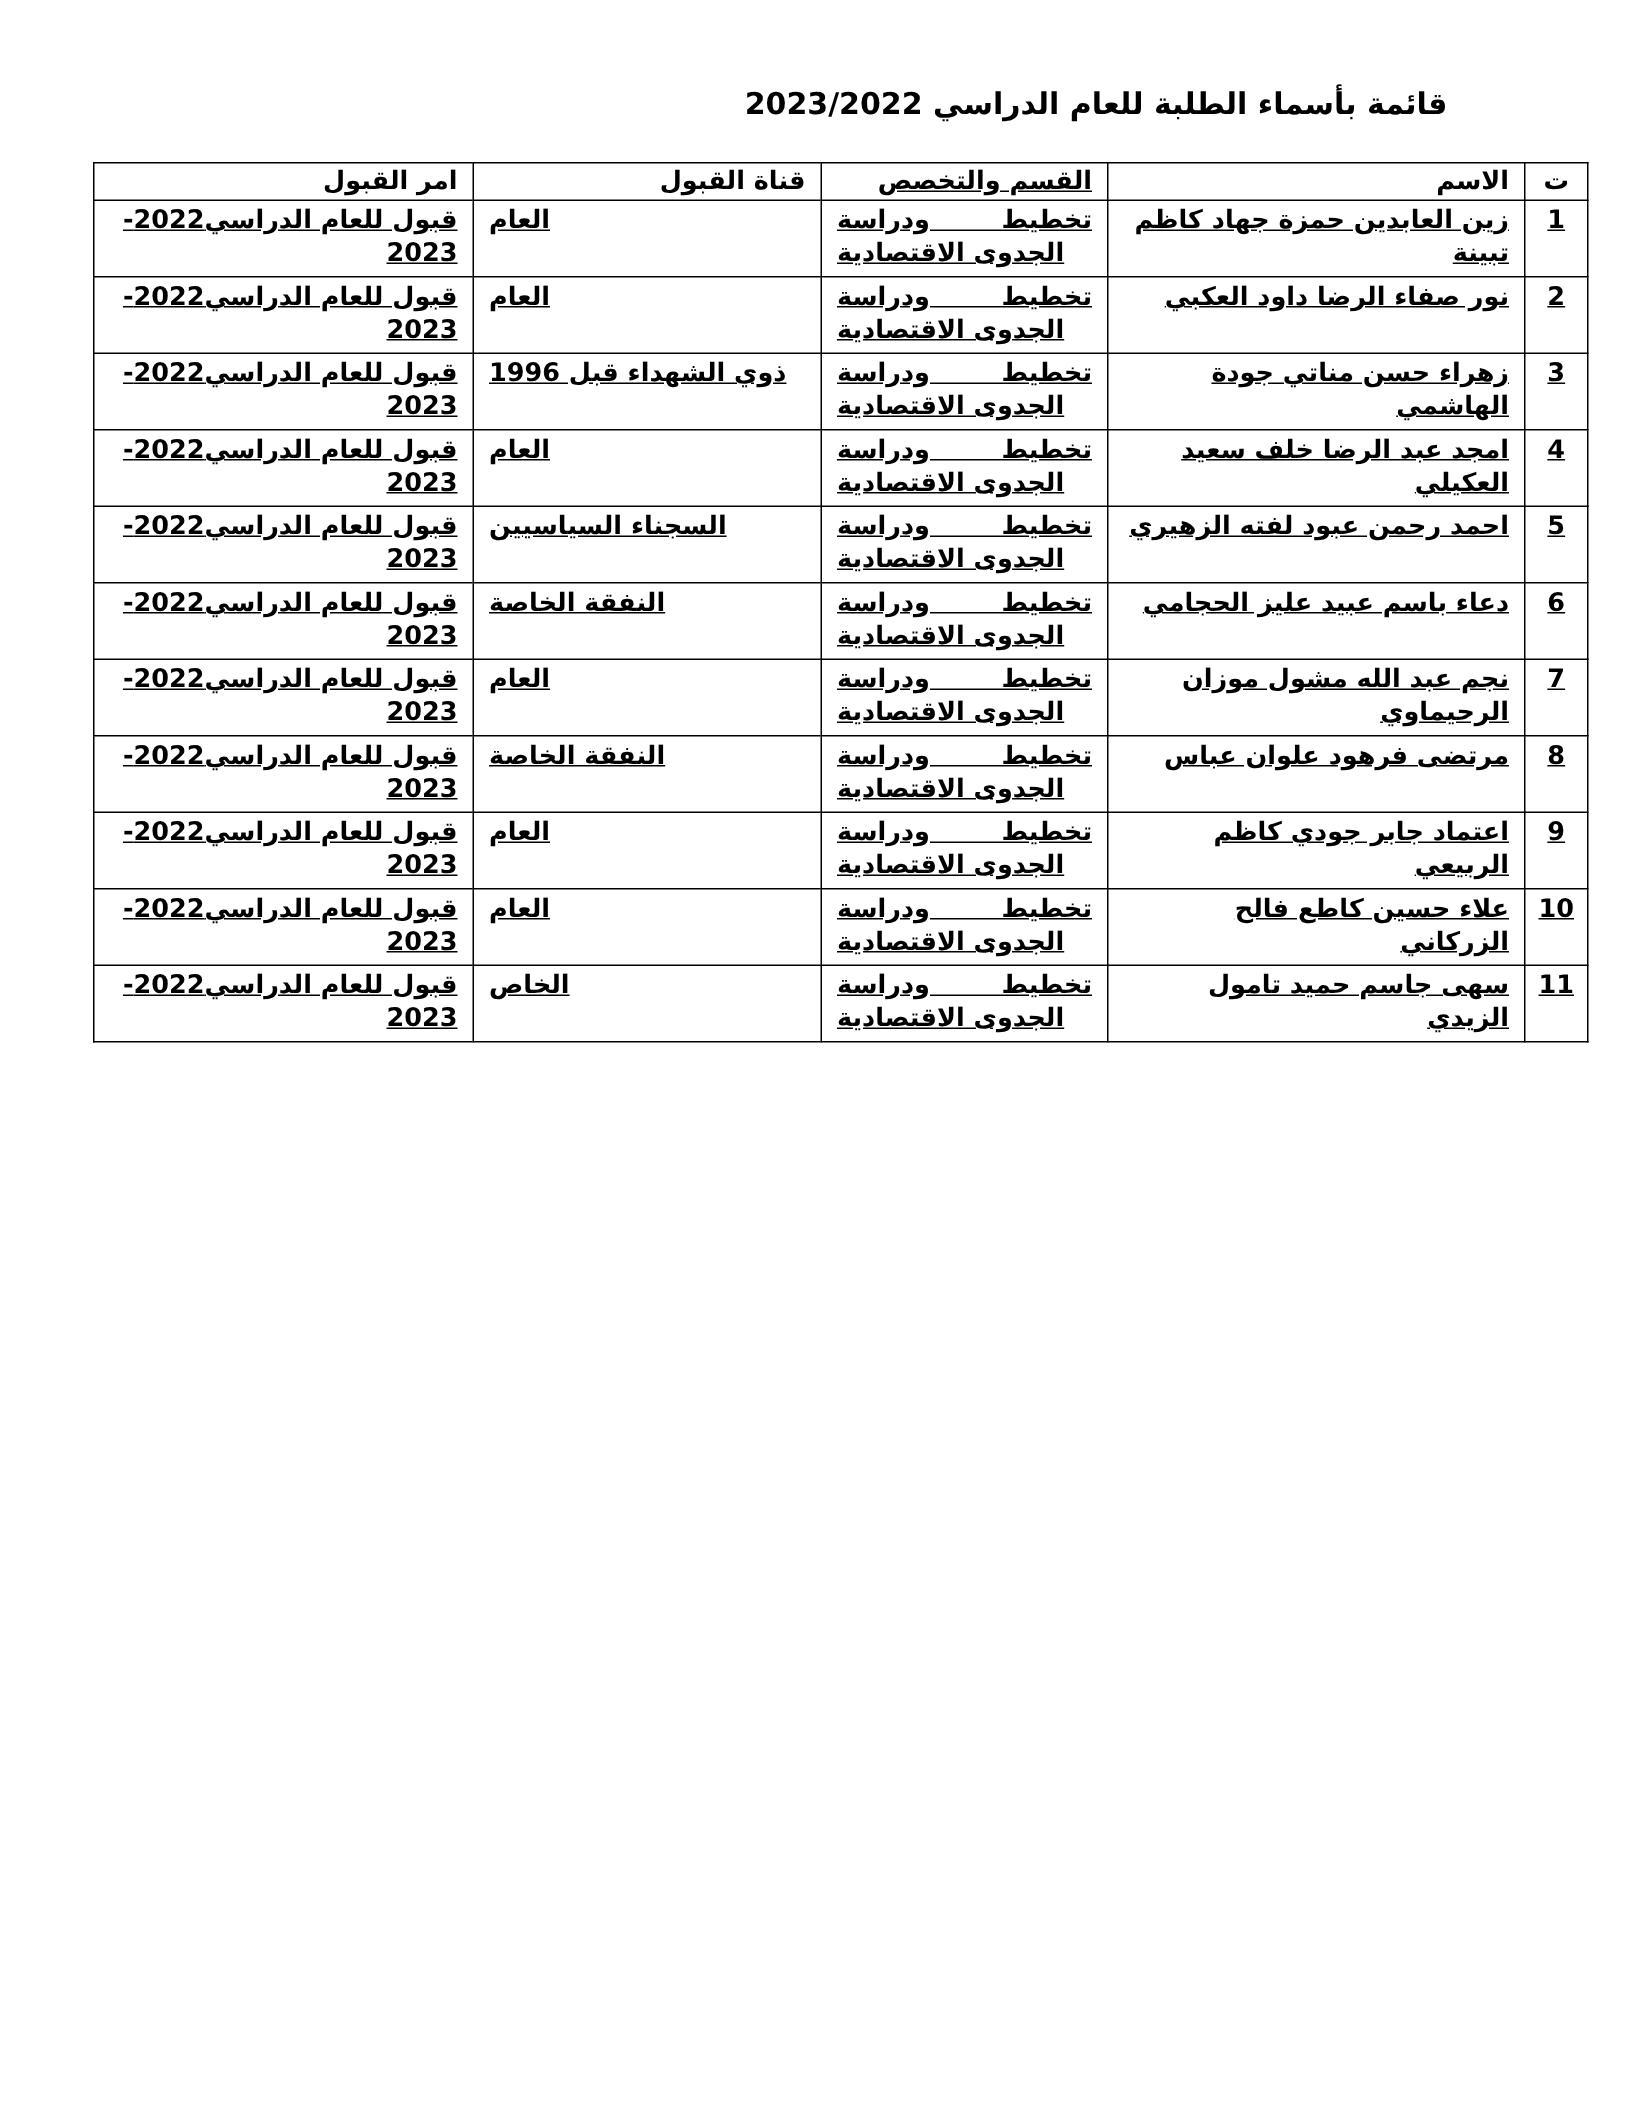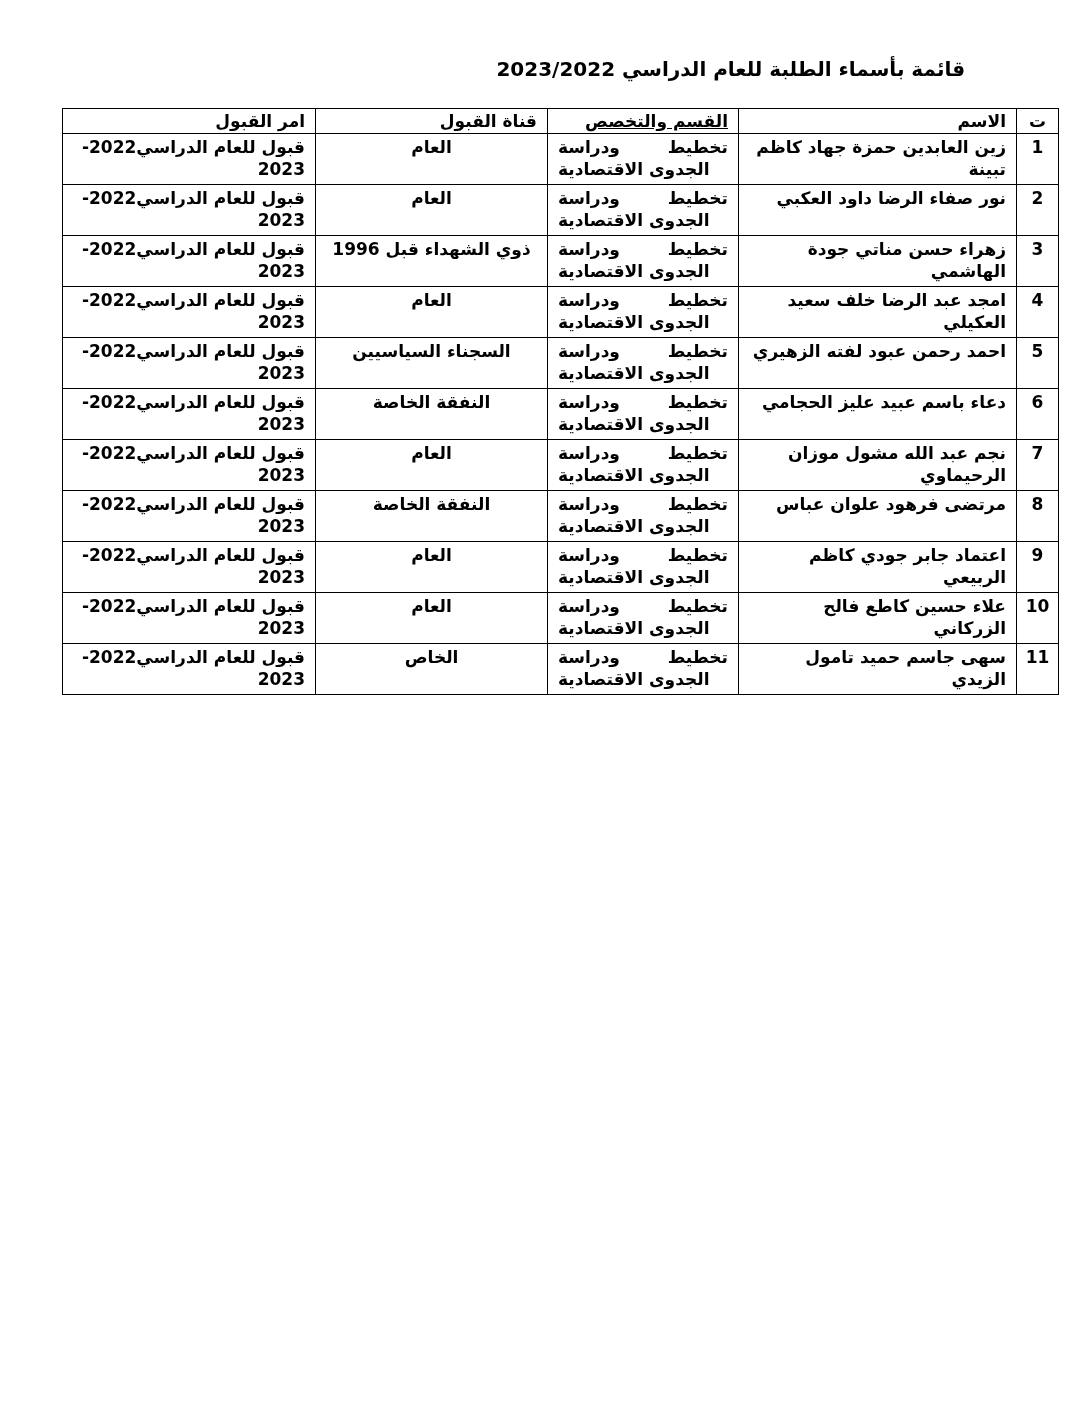--- a/index.html
+++ b/index.html
@@ -46,25 +46,26 @@
     padding: 0 10px;
     text-align: right;
     vertical-align: middle;
   }
   .students-table th.c-index { text-align: center; padding: 0 2px; }
   .students-table th.c-dept  { text-align: right; text-decoration: underline; }
   .students-table td {
     height: 46px;
     padding: 2px 10px;
     vertical-align: top;
+    text-decoration: underline;
   }
   .students-table td.c-index   { text-align: center; padding: 2px 2px; }
   .students-table td.c-name    { text-align: right; }
   .students-table td.c-dept    { direction: ltr; text-align: justify; }
-  .students-table td.c-channel { text-align: center; }
+  .students-table td.c-channel { text-align: left; }
   .students-table td.c-order   { text-align: right; white-space: pre-line; }
 </style>
 </head>
 <body>
 
 <div class="doc-title">قائمة بأسماء الطلبة للعام الدراسي 2023/2022</div>
 
 <table class="students-table">
   <colgroup>
     <col style="width:42px">

